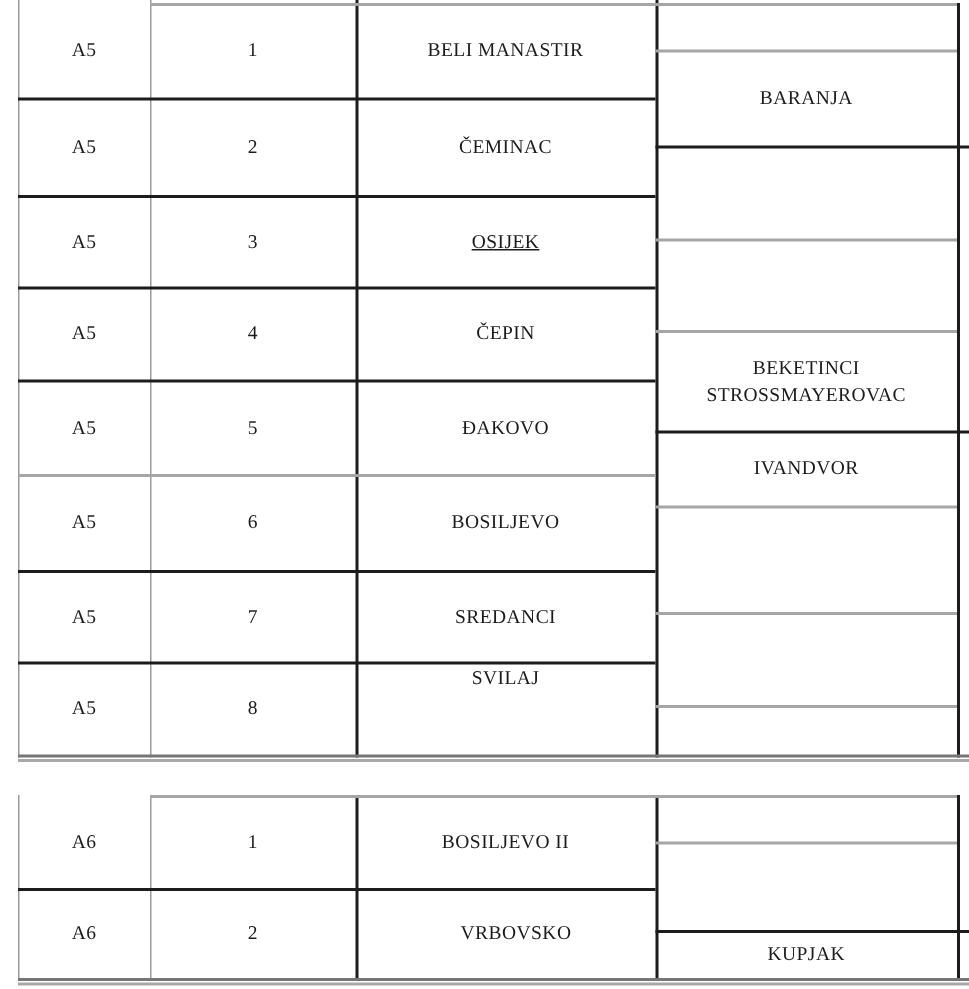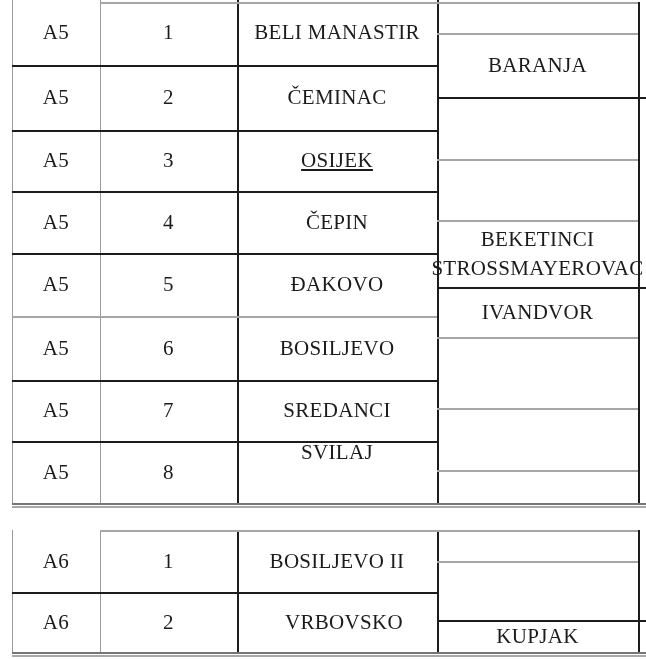--- a/index.html
+++ b/index.html
@@ -15,21 +15,21 @@
   .hl{height:2px;background:#1c1c1c;}
   .hl.gray{background:#a6a6a6;}
   .vl{width:2px;background:#1c1c1c;}
   .vl.gray{width:1px;background:#9a9a9a;}
   .band-dark{height:2px;background:#767676;}
   .band-light{height:2px;background:#a8a8a8;}
   .cell{
     position:absolute;
     display:flex;align-items:center;justify-content:center;
     text-align:center;
-    font-size:21px;
+    font-size:13px;
     letter-spacing:0.3px;
     line-height:1.35;
     padding:0 6px;box-sizing:border-box;
   }
   .c1{left:12px;width:88px;}
   .c2{left:100px;width:137px;}
   .c3{left:237px;width:200px;}
   .c4{left:437px;width:201px;}
 </style>
 </head>

